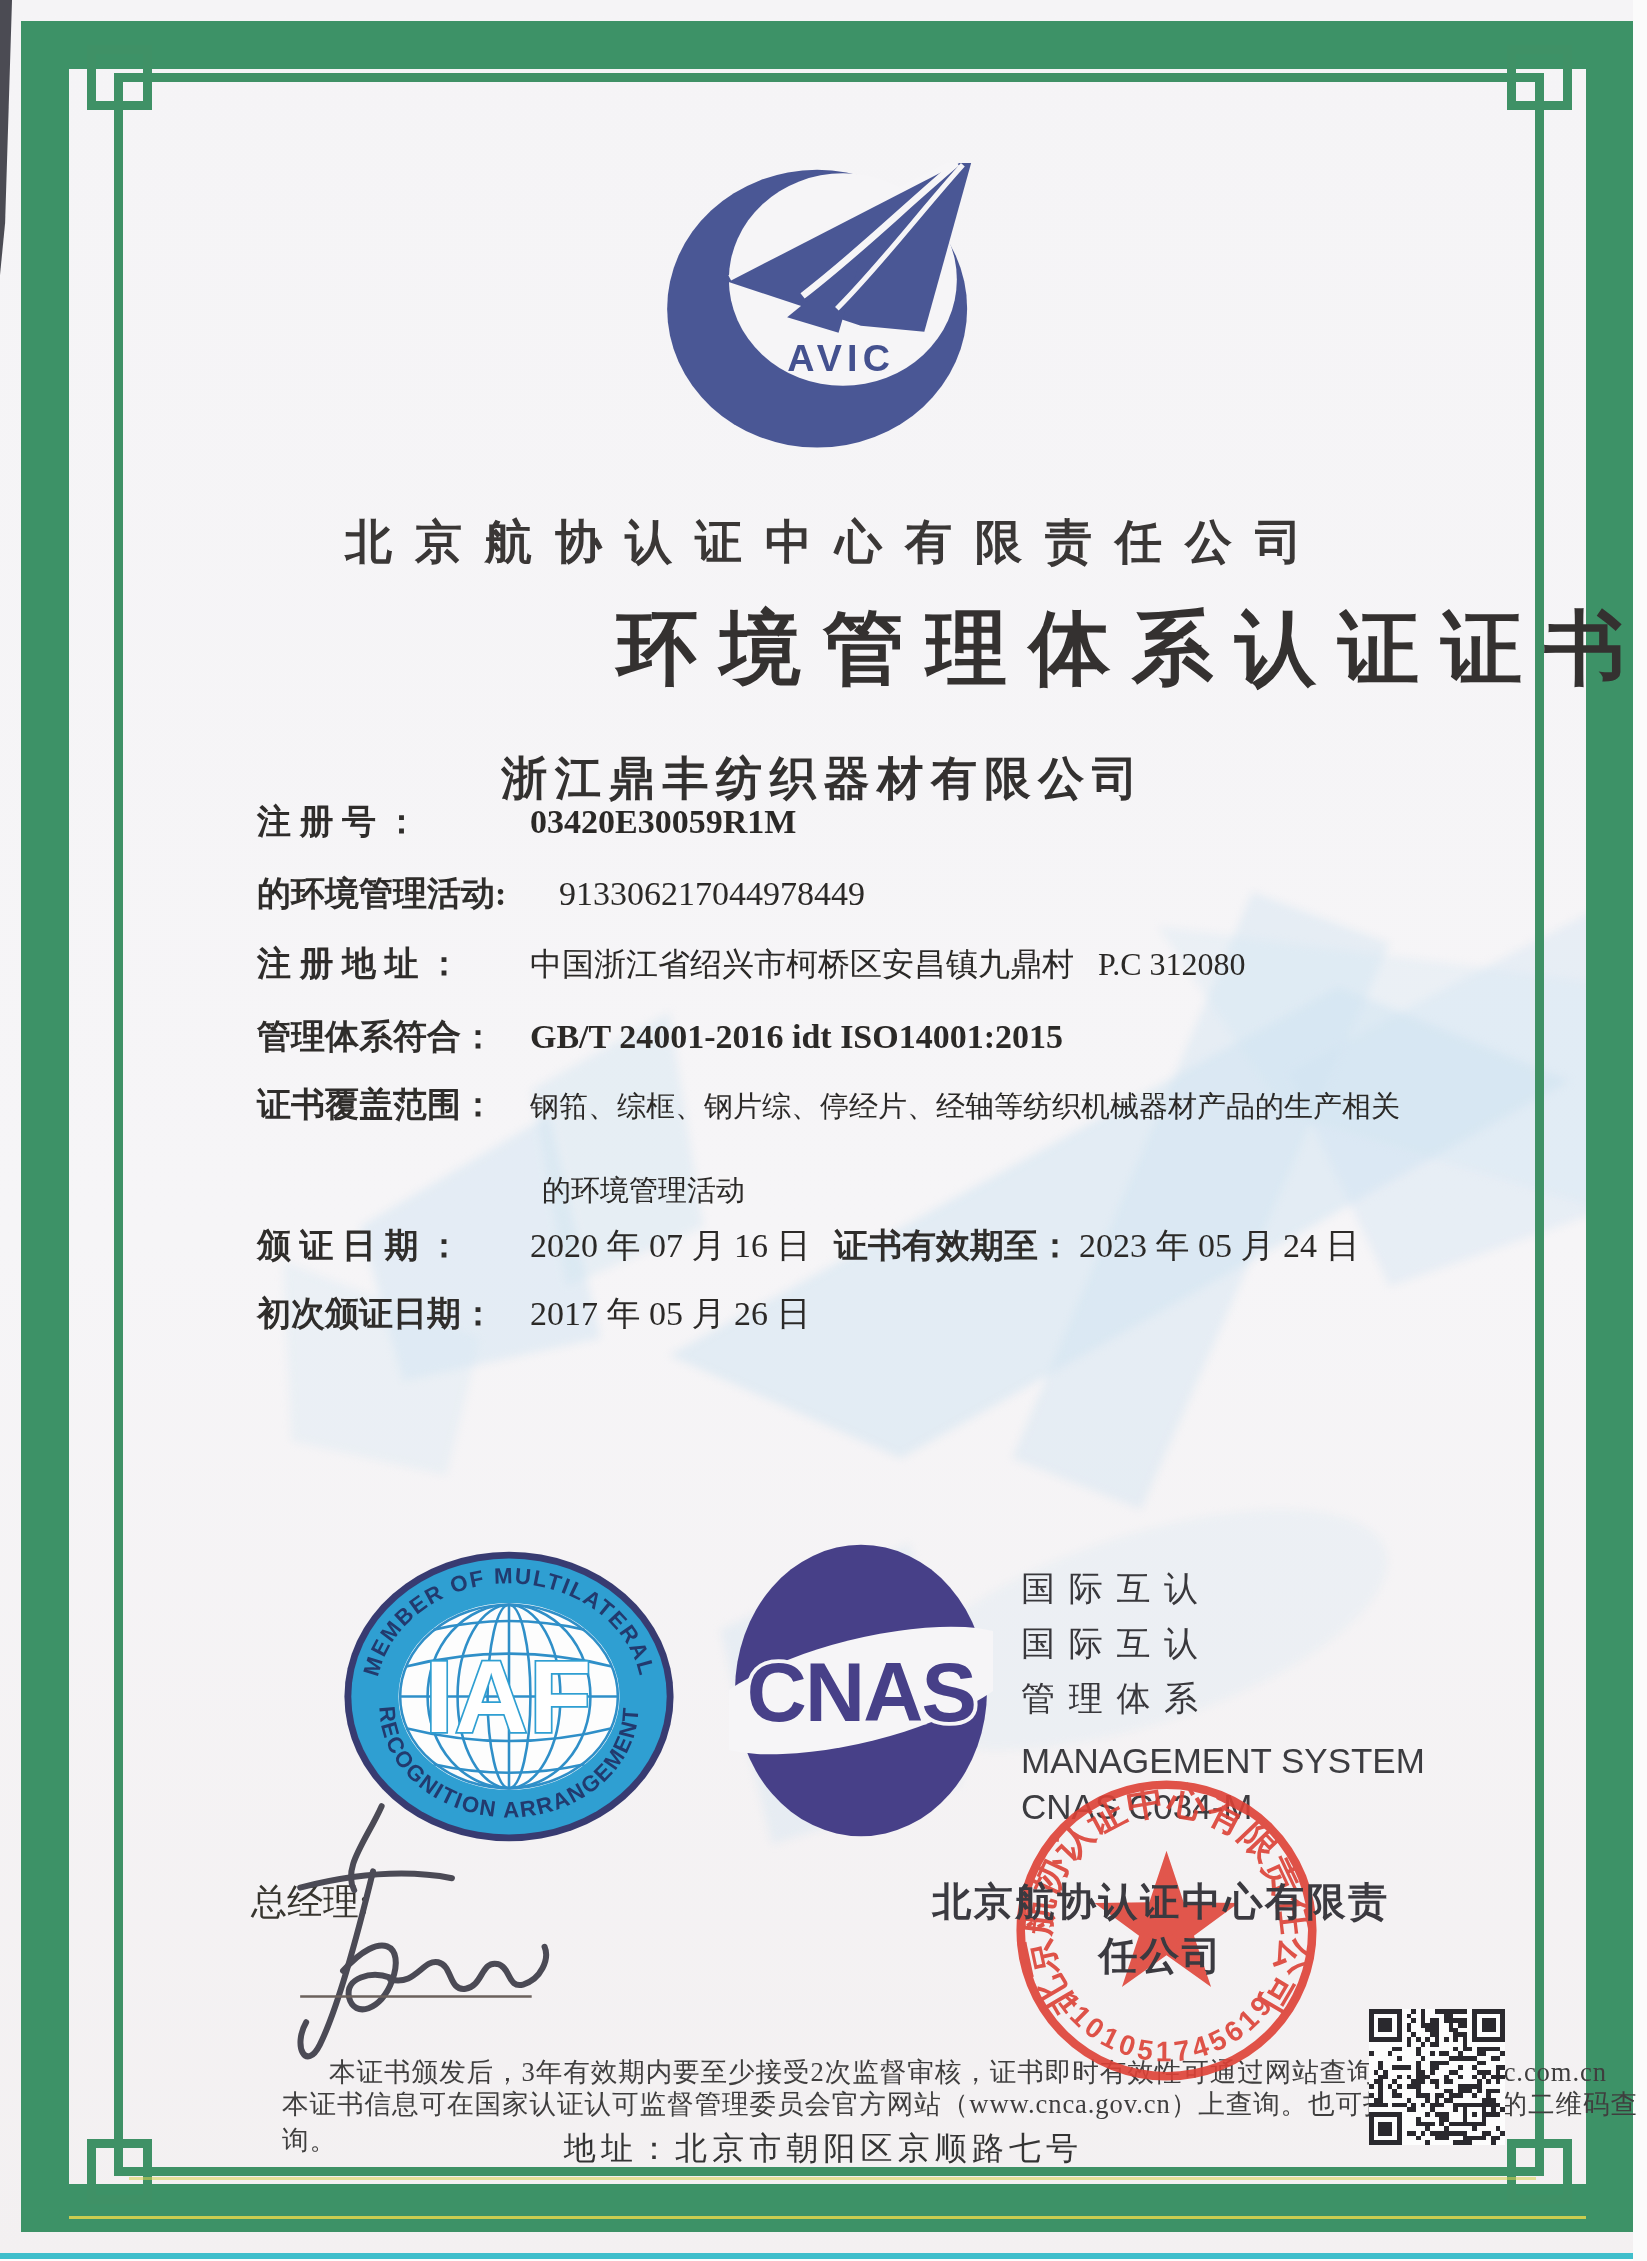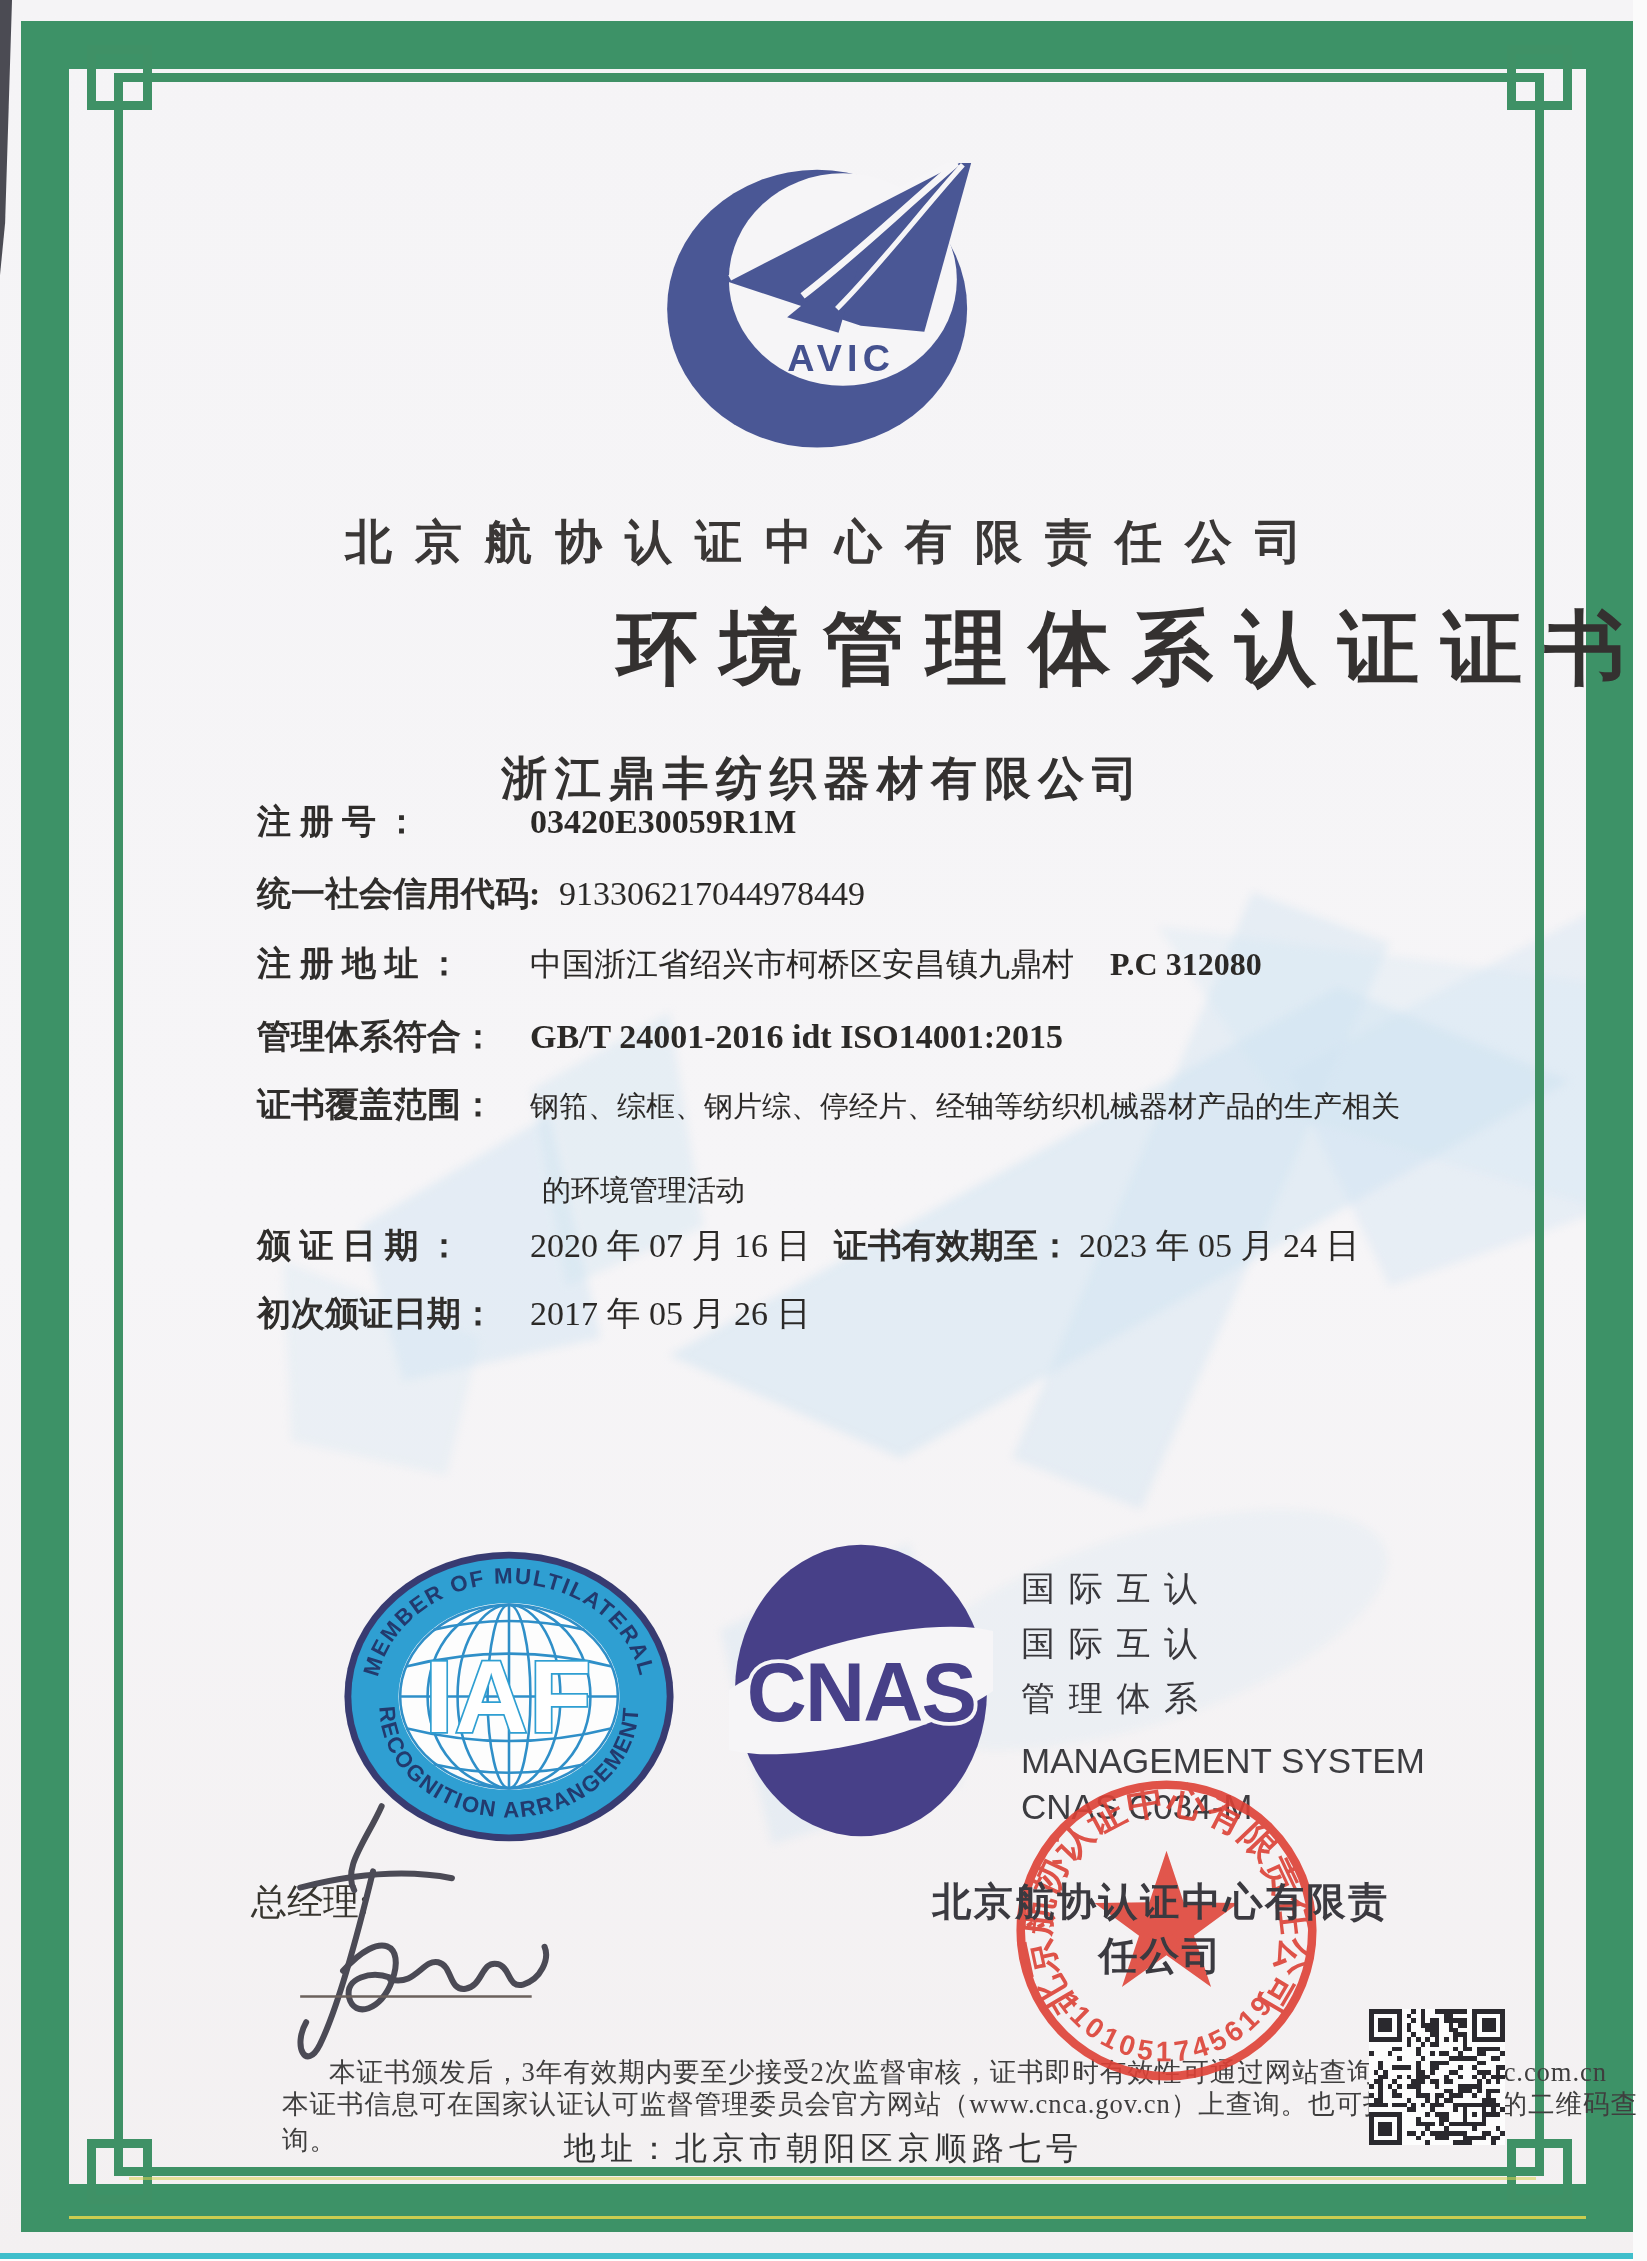--- a/index.html
+++ b/index.html
@@ -27,21 +27,21 @@
             letter-spacing:7.7px;color:#333130;}
   .row{left:257px;width:1287px;font-size:34px;line-height:51px;white-space:nowrap;}
   .row .lbl{display:inline-block;font-weight:bold;color:#2f2d2b;width:273px;vertical-align:top;}
   .row .lbl.wide{width:302px;}
   .row .val{color:#2b2927;}
   .row .val.b{font-weight:bold;}
   .row .val.w1{display:inline-block;width:304px;}
   .row .lbl2{display:inline-block;font-weight:bold;width:245px;}
   .scope-val{font-size:29px;}
   .scope2{left:542px;top:1165px;font-size:29px;line-height:51px;color:#2b2927;}
-  .addr-pc{margin-left:36px;font-weight:bold;}
+  .addr-pc{margin-left:24px;}
   .acc-text{left:1021px;top:1561px;font-size:34px;line-height:55px;letter-spacing:13.7px;color:#39383c;}
   .acc-en{font-family:"Liberation Sans","DejaVu Sans",sans-serif;letter-spacing:0;font-size:35px;
           line-height:46px;color:#3c3c40;}
   .gm{left:251px;top:1878px;font-size:36px;color:#37352f;}
   .issuer{left:926px;top:1875px;width:470px;text-align:center;font-size:39px;font-weight:bold;
           letter-spacing:2.6px;color:#3b3a40;z-index:6;}
   .fp1{left:329px;top:2054px;font-size:26.6px;color:#3f3e3e;letter-spacing:0.9px;}
   .fp2{left:282px;top:2086px;font-size:26.6px;color:#3f3e3e;letter-spacing:0.9px;}
   .fp3{left:0;top:2127px;width:1647px;text-align:center;font-size:32px;font-weight:normal;
        letter-spacing:5.1px;color:#343434;}
@@ -97,21 +97,21 @@
   </svg>
 
   <div class="abs org-line">北京航协认证中心有限责任公司</div>
   <div class="abs cert-title">环境管理体系认证证书</div>
   <div class="abs company">浙江鼎丰纺织器材有限公司</div>
 
   <div class="abs row" style="top:796px;">
     <span class="lbl">注 册 号 ：</span><span class="val b">03420E30059R1M</span>
   </div>
   <div class="abs row" style="top:868px;">
-    <span class="lbl wide">统一社会信用代码:</span><span class="val">913306217044978449</span>
+    <span class="lbl wide">的环境管理活动:</span><span class="val">913306217044978449</span>
   </div>
   <div class="abs row" style="top:938px;">
     <span class="lbl">注 册 地 址 ：</span><span class="val" style="font-size:32px;">中国浙江省绍兴市柯桥区安昌镇九鼎村</span><span class="val addr-pc" style="font-size:32px;">P.C 312080</span>
   </div>
   <div class="abs row" style="top:1011px;">
     <span class="lbl">管理体系符合：</span><span class="val b">GB/T 24001-2016 idt ISO14001:2015</span>
   </div>
   <div class="abs row" style="top:1079px;">
     <span class="lbl">证书覆盖范围：</span><span class="val scope-val">钢筘、综框、钢片综、停经片、经轴等纺织机械器材产品的生产相关</span>
   </div>

